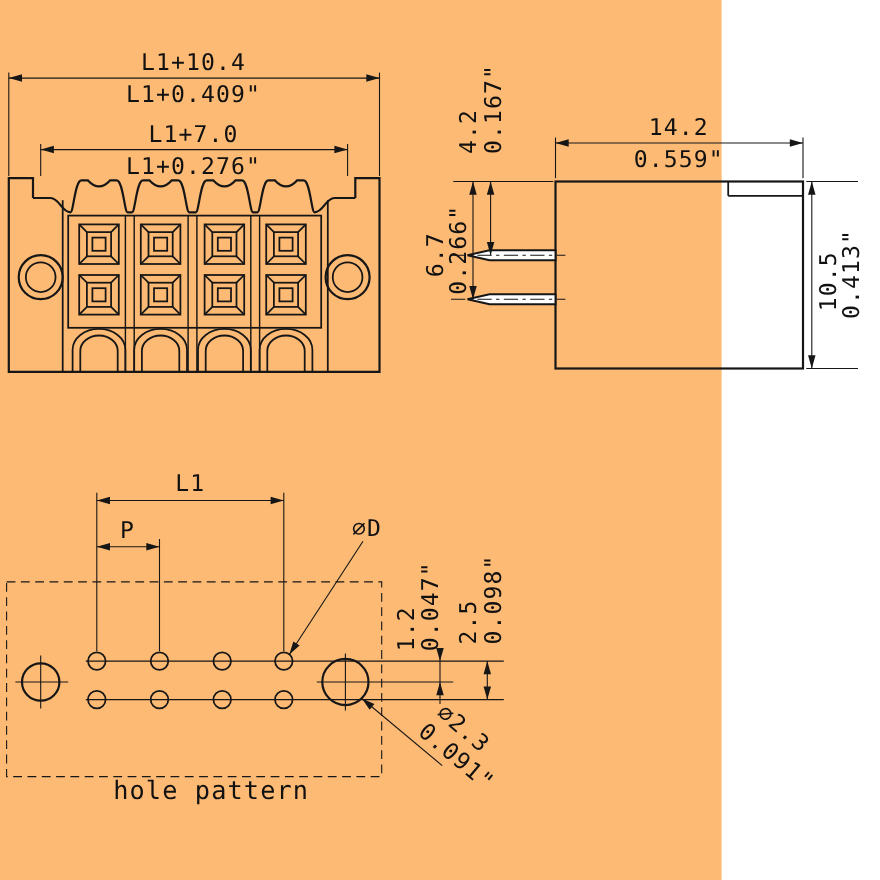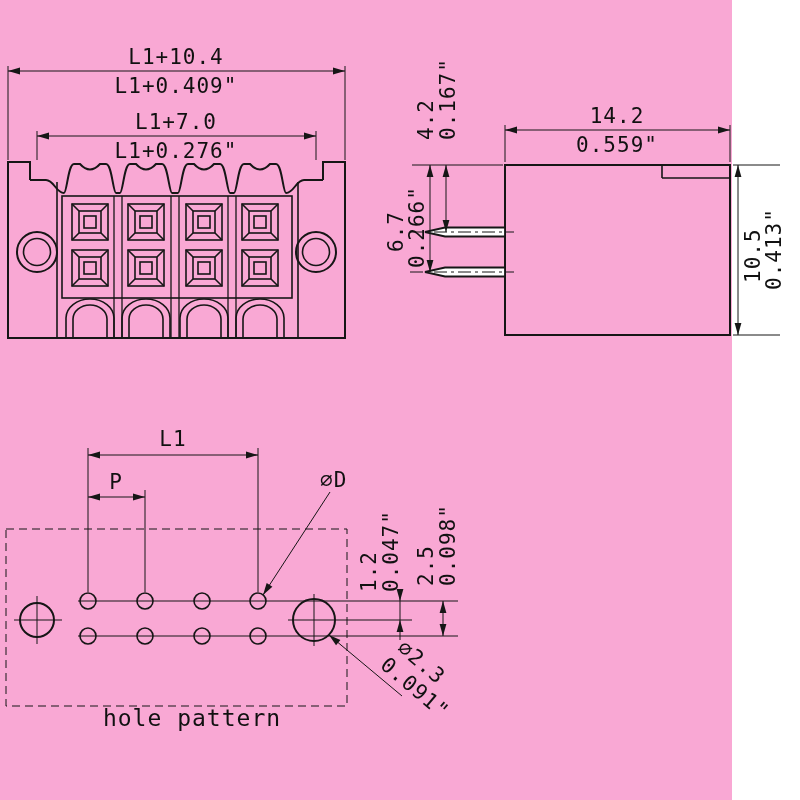--- a/index.html
+++ b/index.html
@@ -1,16 +1,16 @@
 <!DOCTYPE html>
 <html><head>
 <meta charset="utf-8">
 <style>
   html,body{margin:0;padding:0;background:#fff;}
-  .page{width:732px;height:800px;background:#f9a8d4;position:relative;}
+  .page{width:656px;height:800px;background:#fdba74;position:relative;}
   svg{display:block;}
   .o2{fill:none;stroke:#161616;stroke-width:2;}
   .o16{fill:none;stroke:#161616;stroke-width:1.6;}
   .o13{fill:none;stroke:#161616;stroke-width:1.3;}
   .dim{fill:none;stroke:#161616;stroke-width:1;}
   .dash{stroke-dasharray:8 5;}
   .dd{stroke-dasharray:13 4 3 4;}
   .pinshape{fill:#ffffff;stroke:#161616;stroke-width:1.8;}
   text{font-family:"DejaVu Sans Mono","Liberation Mono",monospace;font-size:21px;fill:#111;letter-spacing:1px;}
   .cap{font-size:23px;}

